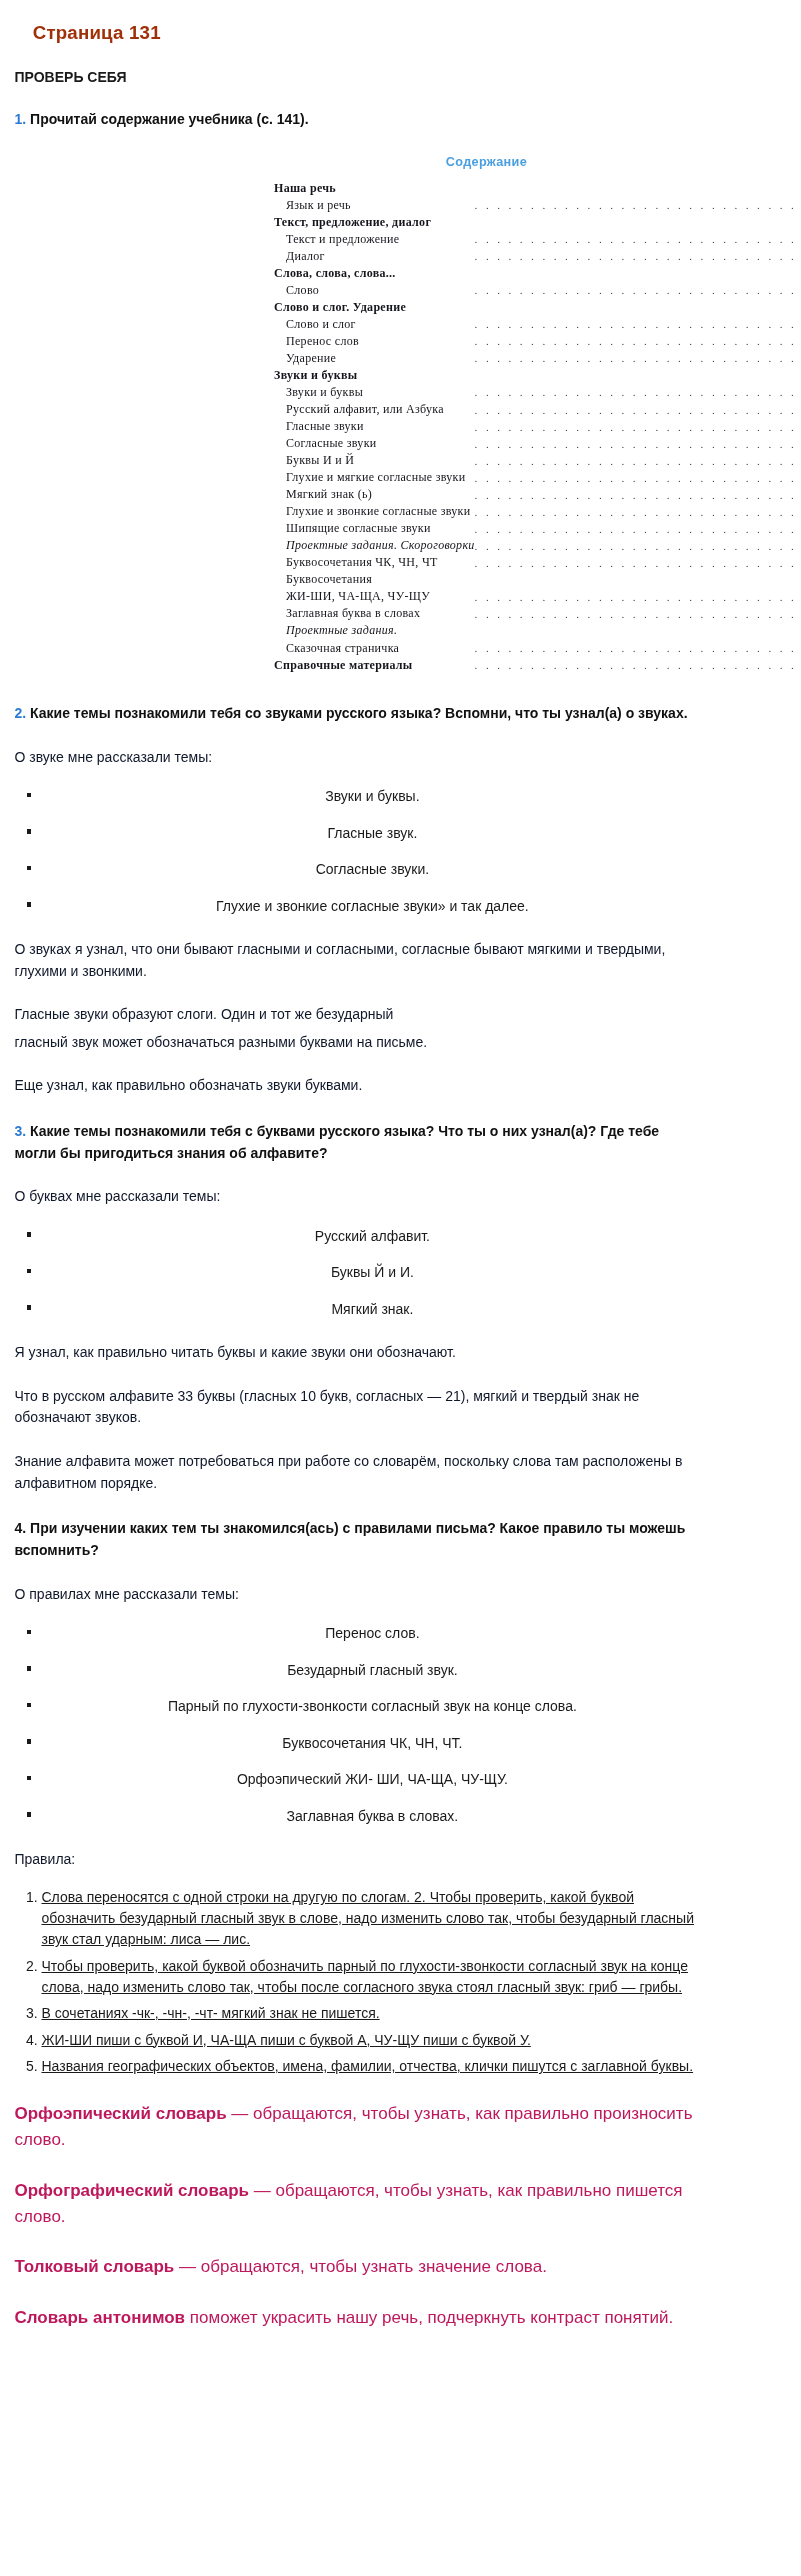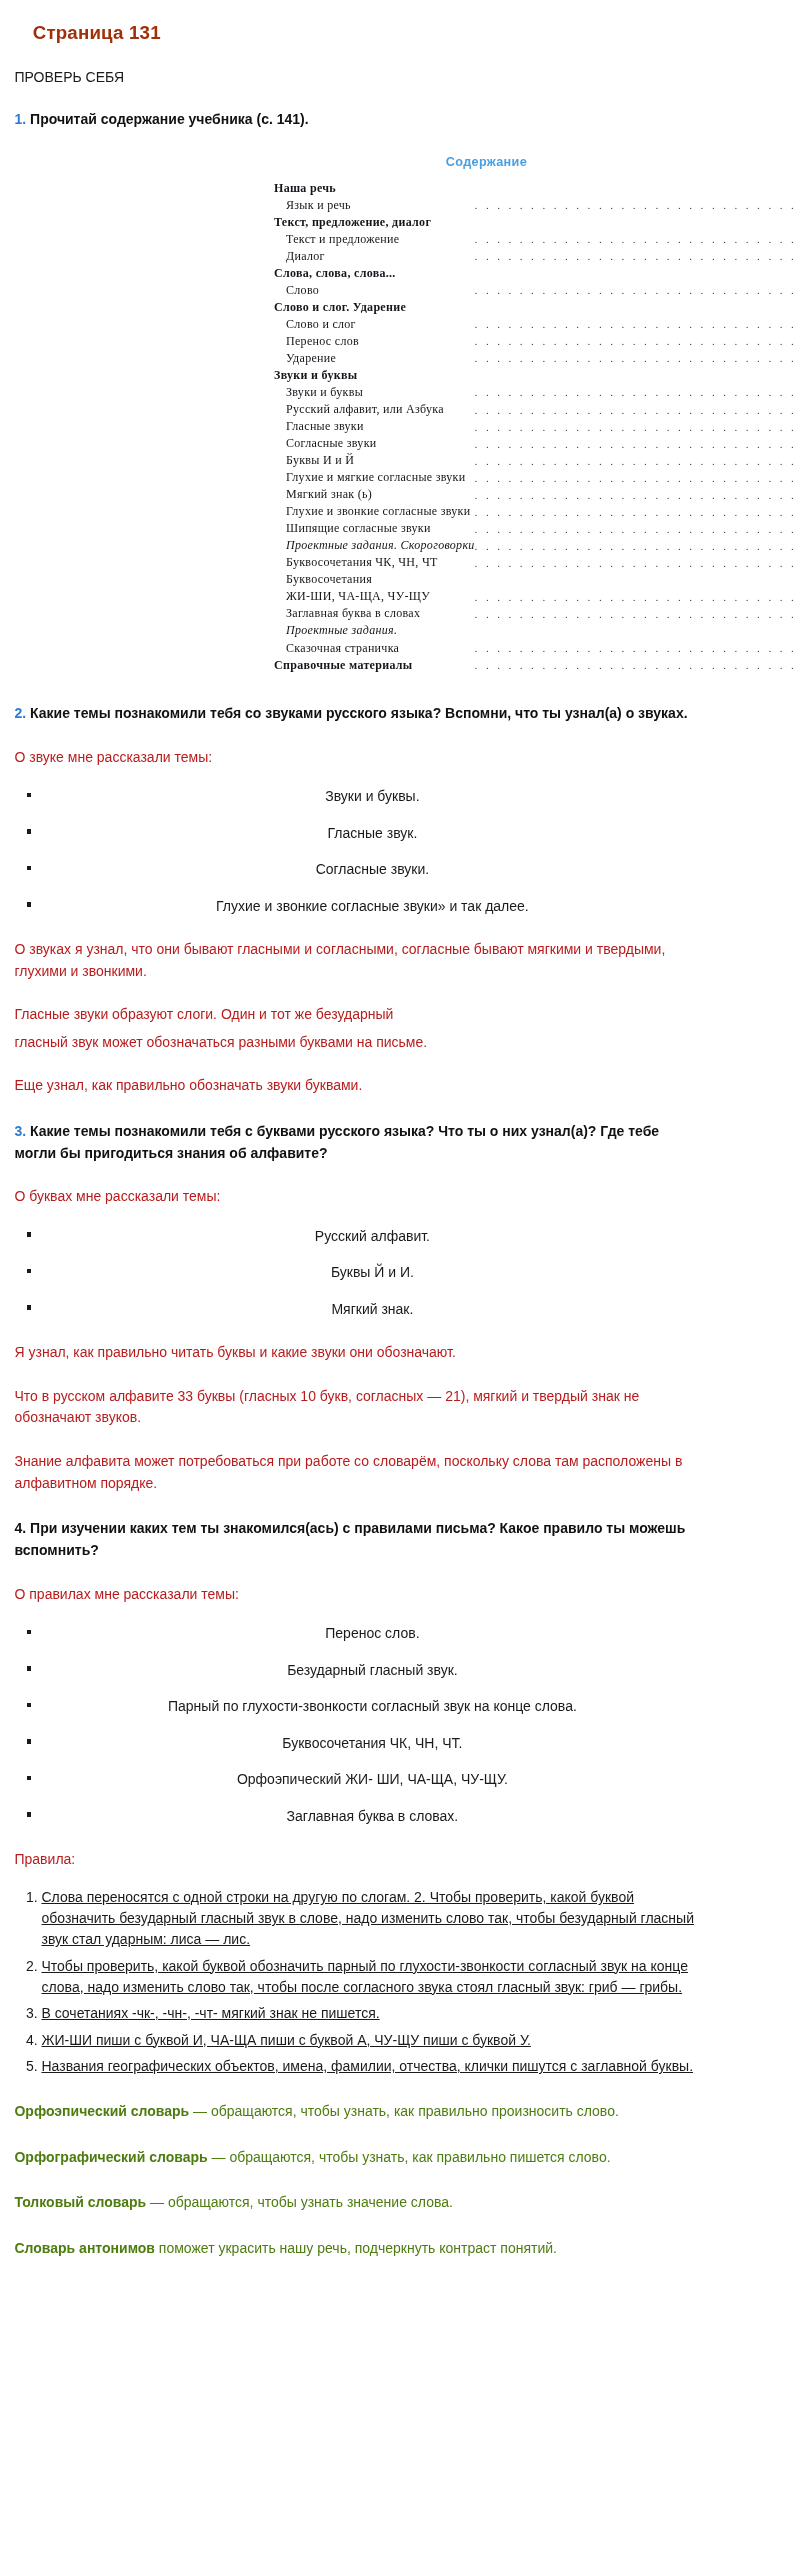--- a/index.html
+++ b/index.html
@@ -22,41 +22,41 @@
     font-size: 18.7px;
     font-weight: bold;
     color: #a03008;
     margin: 5.5px 0 0 20px;
     letter-spacing: 0.2px;
   }
   .subtitle {
     font-size: 14px;
     color: #1a1a1a;
     margin: 25.5px 0 0 1.8px;
-    font-weight: normal;
+    font-weight: bold;
   }
   .q-heading {
     font-size: 14px;
     font-weight: bold;
     margin: 24px 0 0 1.8px;
     line-height: 1.55;
     color: #111111;
   }
   .q-num {
     color: #2b7bd4;
     font-weight: bold;
   }
   .q-num.plain {
     color: #111111;
   }
   p.body {
     font-size: 14px;
     margin: 22px 0 0 1.8px;
     line-height: 1.55;
-    color: #b91c1c;
+    color: #0f172a;
     font-weight: normal;
   }
   p.body.tight {
     margin-top: 5.5px;
   }
   ul.sq {
     margin: 18px 0 0 1.8px;
     padding-left: 27px;
     list-style: none;
     text-align: center;
@@ -82,24 +82,24 @@
     padding-left: 27px;
     text-decoration: underline;
   }
   ol.num li {
     font-size: 14px;
     line-height: 1.5;
     margin: 0 0 5.5px 0;
     color: #1a1a1a;
   }
   .dict {
-    font-size: 14px;
+    font-size: 17px;
     margin: 24px 0 0 1.8px;
     line-height: 1.55;
-    color: #4d7c0f;
+    color: #be185d;
   }
   .dict b { font-weight: bold; }
 
   
   .toc-wrap {
     margin: 20px 0 0 0;
     width: 100%;
     display: block;
   }
   .toc-box {

